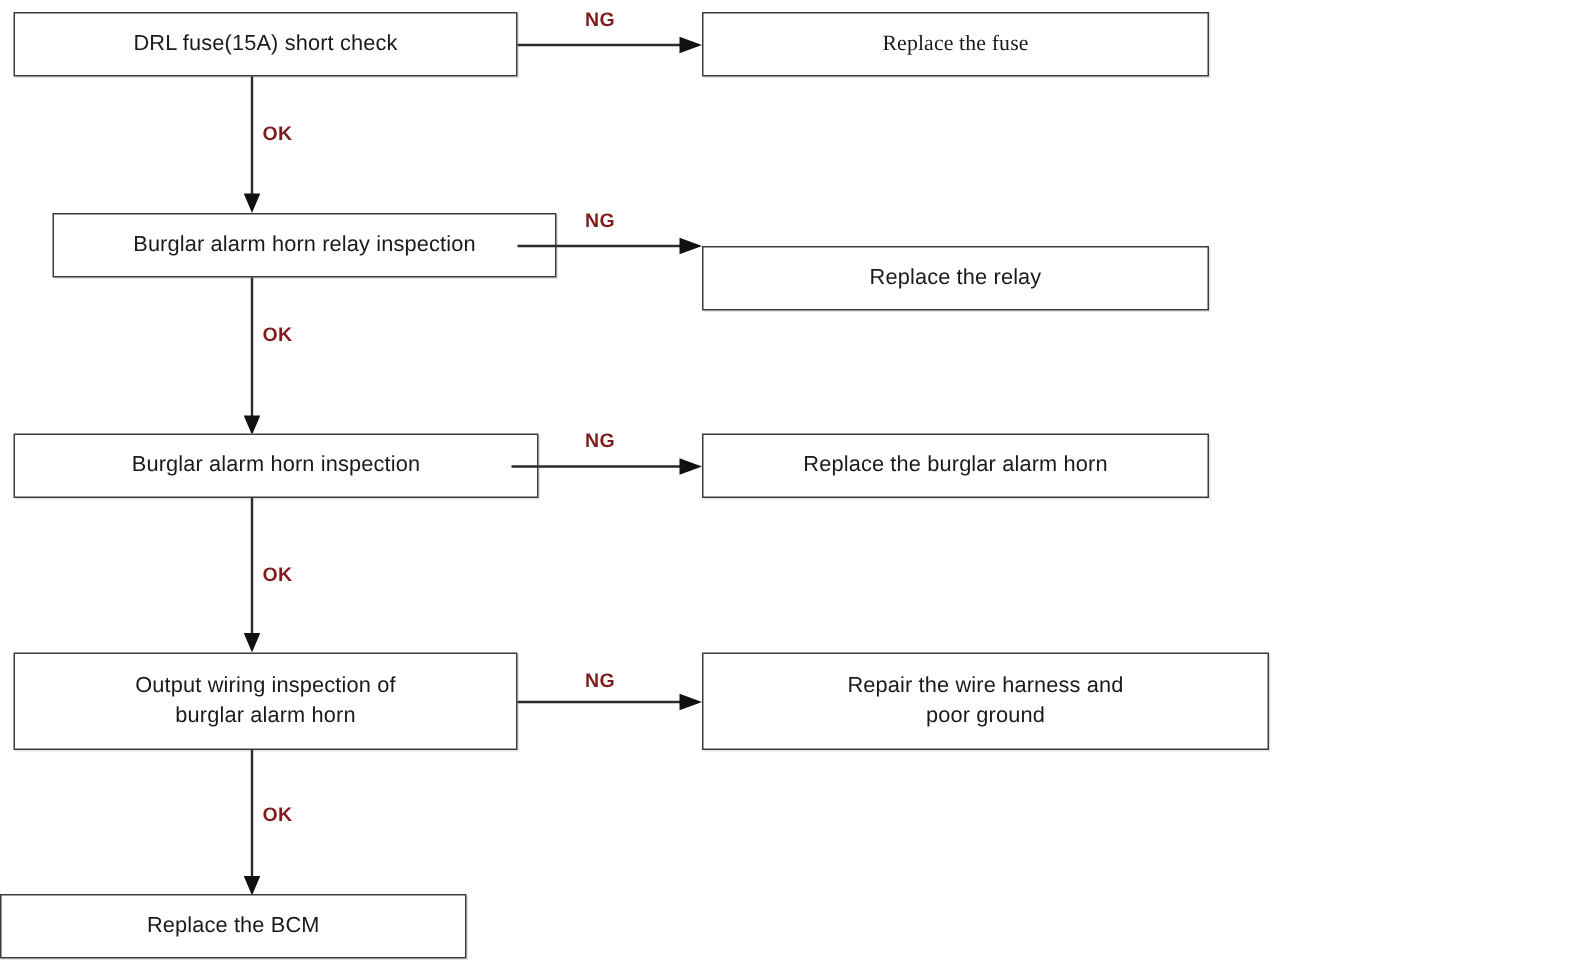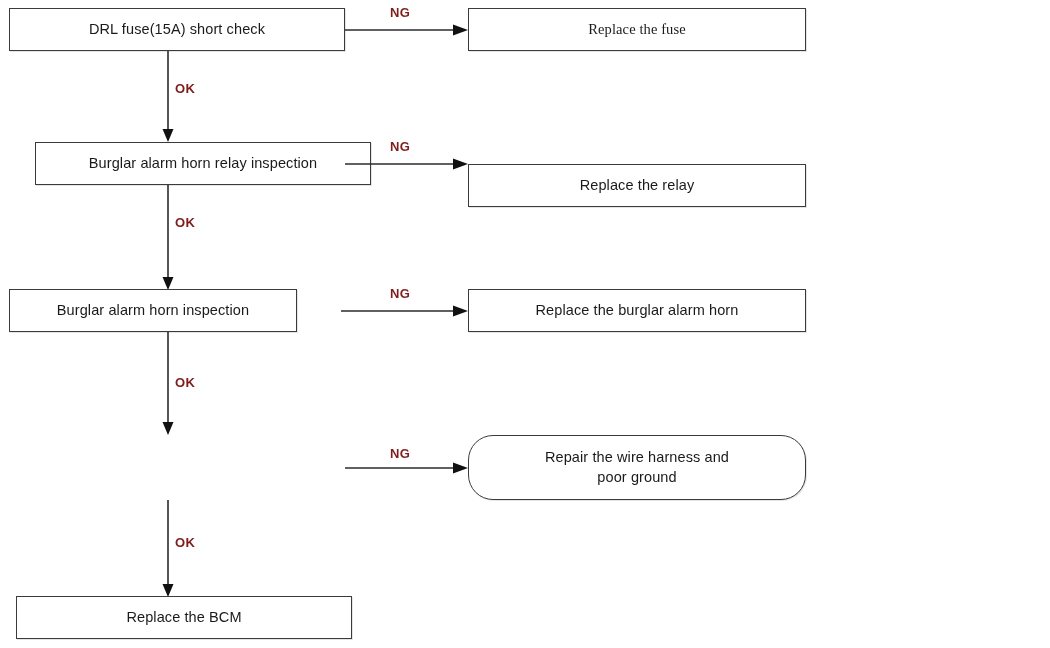--- a/index.html
+++ b/index.html
@@ -95,55 +95,59 @@
     <polygon points="108,4.5 123,10 108,15.5"></polygon>
   </svg>
   <div class="edge-label" style="left:390px; top:139px;">NG</div>
 
   <svg class="conn" style="left:158px; top:185px; width:20px; height:106px;" viewBox="0 0 20 106">
     <line x1="10" y1="0" x2="10" y2="94"></line>
     <polygon points="4.5,92 15.5,92 10,105"></polygon>
   </svg>
   <div class="edge-label" style="left:175px; top:215px;">OK</div>
 
-  <div class="node" style="left:9px; top:289px; width:288px; height:43px;">
+  <div class="node" style="left:9px; top:289px; width:350px; height:43px;">
     <span class="node-text">Burglar alarm horn inspection</span>
   </div>
 
   <div class="node" style="left:468px; top:289px; width:338px; height:43px;justify-content:center;">
     <span class="node-text">Replace the burglar alarm horn</span>
   </div>
 
   <svg class="conn" style="left:341px; top:301px; width:129px; height:20px;" viewBox="0 0 129 20">
     <line x1="0" y1="10" x2="115" y2="10"></line>
     <polygon points="112,4.5 127,10 112,15.5"></polygon>
   </svg>
   <div class="edge-label" style="left:390px; top:286px;">NG</div>
 
   <svg class="conn" style="left:158px; top:332px; width:20px; height:104px;" viewBox="0 0 20 104">
     <line x1="10" y1="0" x2="10" y2="92"></line>
     <polygon points="4.5,90 15.5,90 10,103"></polygon>
   </svg>
   <div class="edge-label" style="left:175px; top:375px;">OK</div>
 
+  <div class="node" style="left:9px; top:435px; width:336px; height:65px;">
+    <span class="node-text">Output wiring inspection of
+burglar alarm horn</span>
+  </div>
 
-  <div class="node" style="left:468px; top:435px; width:338px; height:65px;border-radius:25px;">
+  <div class="node" style="left:468px; top:435px; width:378px; height:65px;">
     <span class="node-text">Repair the wire harness and
 poor ground</span>
   </div>
 
   <svg class="conn" style="left:345px; top:458px; width:125px; height:20px;" viewBox="0 0 125 20">
     <line x1="0" y1="10" x2="111" y2="10"></line>
     <polygon points="108,4.5 123,10 108,15.5"></polygon>
   </svg>
   <div class="edge-label" style="left:390px; top:446px;">NG</div>
 
   <svg class="conn" style="left:158px; top:500px; width:20px; height:98px;" viewBox="0 0 20 98">
     <line x1="10" y1="0" x2="10" y2="86"></line>
     <polygon points="4.5,84 15.5,84 10,97"></polygon>
   </svg>
   <div class="edge-label" style="left:175px; top:535px;">OK</div>
 
-  <div class="node" style="left:16px; top:596px; width:336px; height:43px;">
+  <div class="node" style="left:0; top:596px; width:311px; height:43px;">
     <span class="node-text">Replace the BCM</span>
   </div>
 
 </div>
 
 </body></html>

